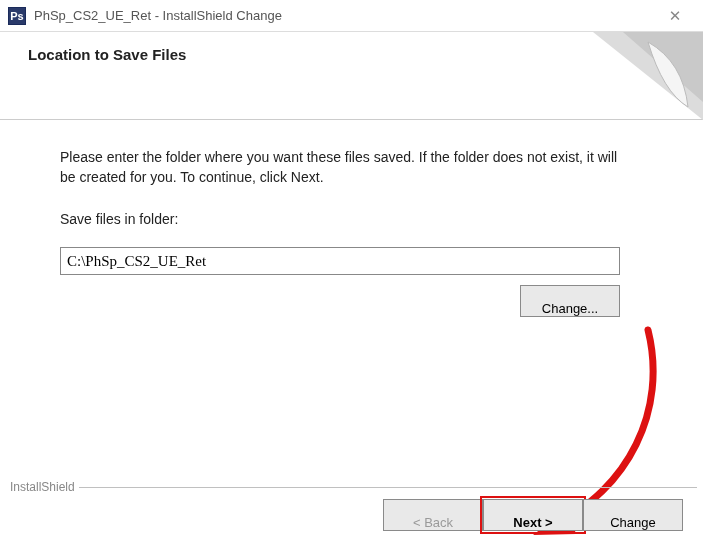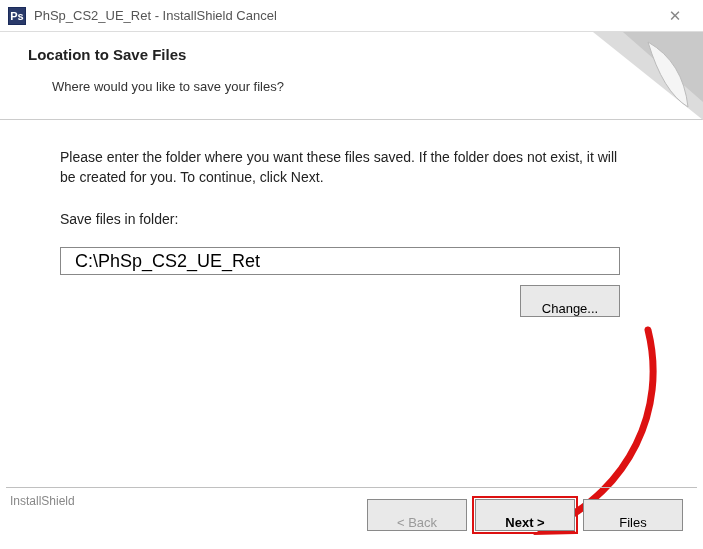--- a/index.html
+++ b/index.html
@@ -55,21 +55,21 @@
       align-items: flex-start;
       padding: 14px 0 0 28px;
       border-bottom: 1px solid #ccc;
       position: relative;
       background: #fff;
     }
     .header .head-text h2 {
       font-size: 15px;
       font-weight: bold;
       color: #222;
-      margin-bottom: 16px;
+      margin-bottom: 4px;
     }
     .header .head-text p {
       font-size: 13px;
       color: #333;
       margin-left: 24px;
     }
     .corner-graphic {
       position: absolute;
       top: 0;
       right: 0;
@@ -90,23 +90,23 @@
     }
     .content .field-label {
       font-size: 14px;
       margin-bottom: 20px;
     }
     .path-input {
       width: 560px;
       height: 28px;
       border: 1px solid #888;
       background: #fff;
-      font-family: Liberation Sans, sans-serif;
-      font-size: 18px;
-      padding: 2px 14px;
+      font-family: Liberation Serif, serif;
+      font-size: 15px;
+      padding: 2px 6px;
       display: block;
     }
     .change-row {
       width: 560px;
       display: flex;
       justify-content: flex-end;
       margin-top: 10px;
     }
     .btn {
       min-width: 100px;
@@ -135,55 +135,54 @@
     .groupbox-line {
       position: absolute;
       left: 6px;
       right: 6px;
       top: 8px;
       border-top: 1px solid #c0c0c0;
     }
     .groupbox-label {
       position: absolute;
       left: 6px;
-      top: 15px;
+      top: 1px;
       background: #fff;
       padding: 0 4px;
       font-size: 12px;
       color: #888;
     }
     .button-row {
       position: absolute;
       right: 20px;
       bottom: 18px;
       display: flex;
-      gap: 8px;
+      gap: 0;
       align-items: center;
     }
     .next-highlight {
       outline: 2px solid #d11;
       outline-offset: 1px;
       font-weight: bold;
     }
   </style>
 </head>
 <body>
 
 <div class="window">
 
   <div class="titlebar">
     <div class="app-icon">Ps</div>
-    <div class="title-text">PhSp_CS2_UE_Ret - InstallShield Cancel</div>
+    <div class="title-text">PhSp_CS2_UE_Ret - InstallShield Change</div>
     <div class="close">✕</div>
   </div>
 
   <div class="header">
     <div class="head-text">
       <h2>Location to Save Files</h2>
-      <p>Where would you like to save your files?</p>
     </div>
     <svg class="corner-graphic" viewBox="0 0 110 88">
       <polygon points="0,0 110,0 110,88" fill="#dcdcdc"></polygon>
       <polygon points="30,0 110,0 110,70" fill="#c9c9c9"></polygon>
       <path d="M55,10 Q90,30 95,75 Q70,60 55,10 Z" fill="#f5f5f5" stroke="#bbb" stroke-width="1"></path>
     </svg>
   </div>
 
   <div class="content">
     <p class="instruction">Please enter the folder where you want these files saved.  If the folder does not exist, it will be created for you.   To continue, click Next.</p>
@@ -200,17 +199,17 @@
       <polygon points="35,215 70,188 78,214" fill="#d11"></polygon>
     </svg>
   </div>
 
   <div class="footer">
     <div class="groupbox-line"></div>
     <div class="groupbox-label">InstallShield</div>
     <div class="button-row">
       <button class="btn" disabled="">&lt; Back</button>
       <button class="btn next-highlight">Next &gt;</button>
-      <button class="btn">Files</button>
+      <button class="btn">Change</button>
     </div>
   </div>
 
 </div>
 
 </body></html>

